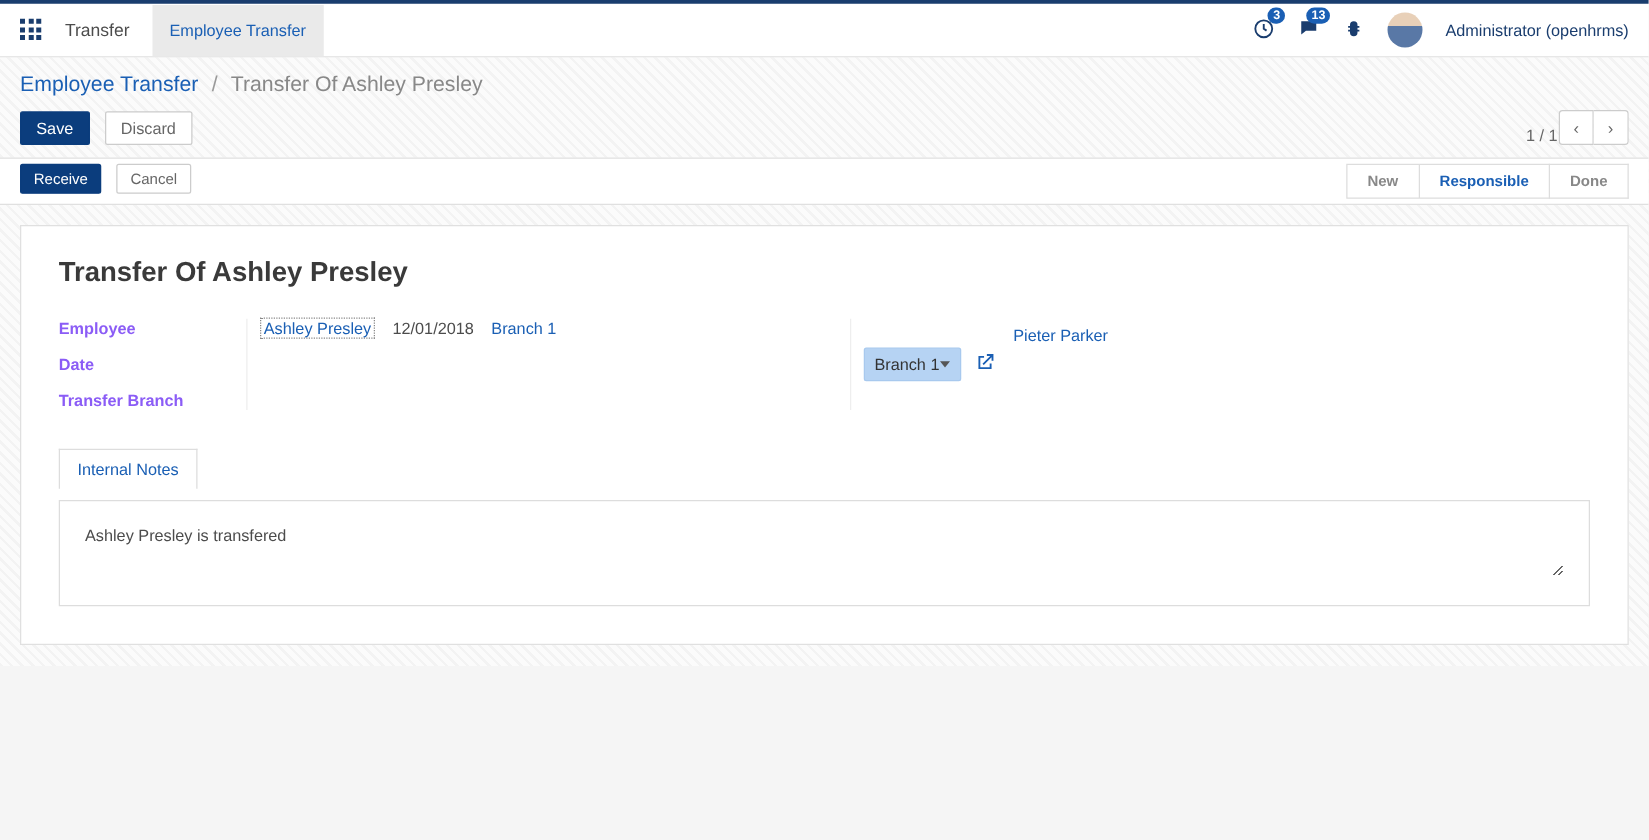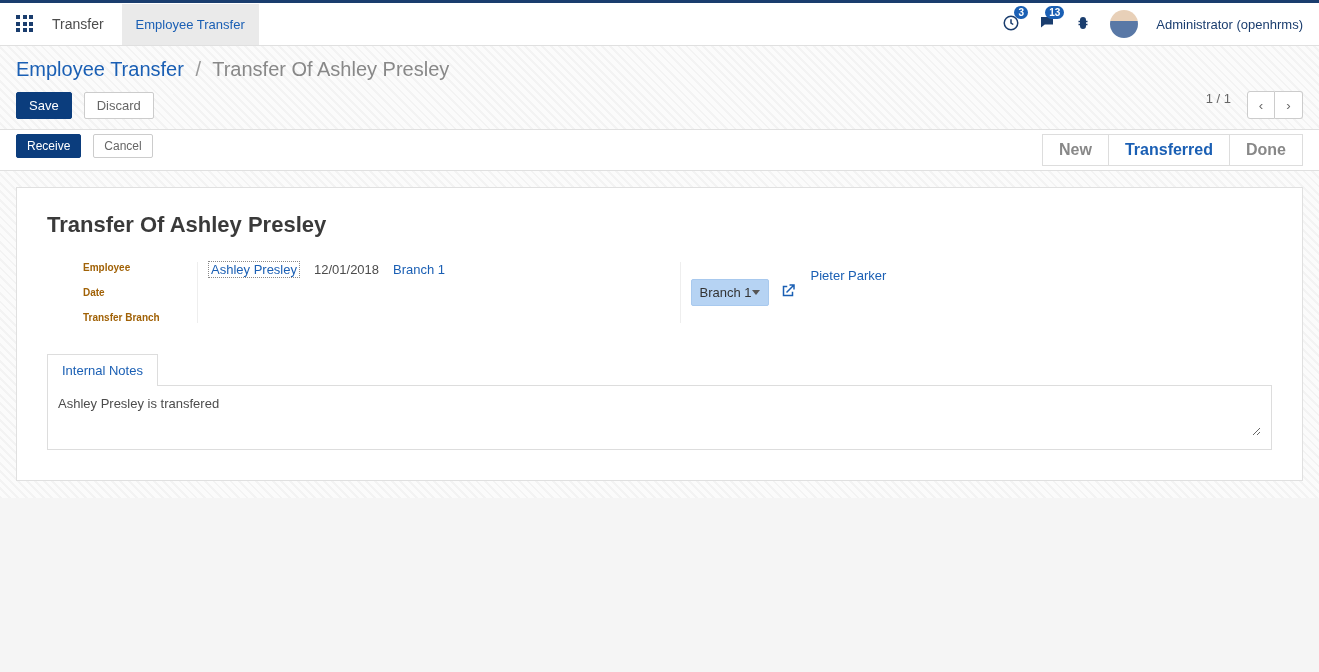--- a/index.html
+++ b/index.html
@@ -28,77 +28,77 @@
 .icon-badge { position:relative; }
 .badge { position:absolute; top:-8px; right:-8px; background:#1a5fb4; color:#fff; border-radius:8px; font-size:10px; font-weight:bold; padding:1px 4px; min-width:14px; text-align:center; }
 .svgicon { width:18px; height:18px; fill:#1a3d6e; }
 .avatar { width:28px; height:28px; border-radius:50%; background:linear-gradient(#e8d0b8 40%, #5978a6 40%); }
 .user-label { color:#1a3d6e; }
 
 .breadcrumb-row {
   padding: 12px 16px 6px;
   display:flex; align-items:center; justify-content:space-between;
 }
-.breadcrumb { font-size:20px; color:#888; }
+.breadcrumb { font-size:17px; color:#888; }
 .breadcrumb a { color:#1a5fb4; text-decoration:none; }
 .breadcrumb .sep { margin:0 6px; color:#999; }
 .breadcrumb .current { color:#888; }
 
 .action-row { padding: 4px 16px 10px; display:flex; align-items:center; justify-content:space-between; }
 .btn { padding:5px 12px; font-size:13px; border:1px solid #ccc; background:#fff; color:#666; cursor:pointer; border-radius:2px; }
 .btn-primary { background:#0b3d7d; color:#fff; border-color:#0b3d7d; }
 .btn-group { display:flex; gap:12px; }
 
-.pager { display:flex; align-items:flex-start; gap:16px; color:#666; font-size:13px; }
+.pager { display:flex; align-items:flex-end; gap:1px; color:#666; font-size:13px; }
 .pager-btns { display:flex; }
 .pager-btns button { width:28px; height:28px; border:1px solid #ccc; background:#fff; cursor:pointer; color:#666; border-radius:3px; }
 .pager-btns button + button { border-left:none; border-top-left-radius:0; border-bottom-left-radius:0; }
 .pager-btns button:first-child { border-top-right-radius:0; border-bottom-right-radius:0; }
 
 .statusbar-row {
   background:#fff;
   border-top:1px solid #e0e0e0;
   border-bottom:1px solid #e0e0e0;
   padding: 4px 16px;
   display:flex; align-items:flex-start; justify-content:space-between;
 }
 .status-arrows { display:flex; align-items:center; }
-.status-step { padding:6px 16px; font-size:16px; font-weight:bold; color:#888; border:1px solid #ddd; border-left:none; position:relative; background:#fff; }
+.status-step { padding:6px 16px; font-size:12px; font-weight:bold; color:#888; border:1px solid #ddd; border-left:none; position:relative; background:#fff; }
 .status-step:first-child { border-left:1px solid #ddd; }
 .status-step.active { color:#1a5fb4; }
 .btn-sm { padding:4px 10px; font-size:12px; }
 
 .form-container {
   margin:16px;
   background:#fff;
   border:1px solid #e0e0e0;
   padding:24px 30px 30px;
 }
 .form-title { font-size:22px; font-weight:bold; color:#3a3a3a; margin-bottom:24px; }
 .form-columns { display:flex; gap:40px; }
 .form-col { flex:1; display:flex; }
 .form-col-labels { width:150px; display:flex; flex-direction:column; gap:14px; }
 .form-col-values { flex:1; display:flex; flex-direction:row; gap:14px; border-left:1px solid #eee; padding-left:10px; }
-.form-col-labels .lbl { font-weight:bold; color:#a16207; font-size:10px;margin-left:36px; }
+.form-col-labels .lbl { font-weight:bold; color:#8b5cf6; font-size:13px; }
 .form-col-values .val { color:#4c4c4c; font-size:13px; }
 .link { color:#1a5fb4; }
 .link.boxed { border:1px dotted #888; padding:0 2px; }
 .company-select { display:flex; align-items:center; gap:10px; }
 .company-input {
   flex:1; background:#b6d3f3; border:1px solid #a8c9ee; padding:5px 8px;
   font-size:13px; color:#333; display:flex; justify-content:space-between; align-items:center;
   border-radius:2px;
 }
 .caret { border-top:5px solid #555; border-left:4px solid transparent; border-right:4px solid transparent; width:0; height:0; }
 .extlink { color:#1a5fb4; cursor:pointer; }
 .extlink svg { width:18px; height:18px; fill:#1a5fb4; }
 
 .tabs { margin-top:30px; }
 .tab-head { display:inline-block; border:1px solid #ddd; border-bottom:none; padding:8px 14px; color:#1a5fb4; font-size:13px; background:#fff; position:relative; top:1px; }
-.tab-body { border:1px solid #ddd; padding:10px; }
+.tab-body { border:1px solid #ddd; padding:20px;margin-top:10px; }
 .tab-body textarea { width:100%; border:none; resize:vertical; font-family:inherit; font-size:13px; color:#4c4c4c; min-height:40px; outline:none; }
 
 .diag-bg {
   background:
     repeating-linear-gradient(45deg, #f3f3f3 0 2px, #fbfbfb 2px 6px);
   padding-bottom:1px;
 }
 </style>
 </head>
 <body>
@@ -167,21 +167,21 @@
   </div>
 </div>
 
 <div class="statusbar-row">
   <div class="btn-group">
     <button class="btn btn-primary btn-sm">Receive</button>
     <button class="btn btn-sm">Cancel</button>
   </div>
   <div class="status-arrows">
     <div class="status-step">New</div>
-    <div class="status-step active">Transferred</div>
+    <div class="status-step active">Responsible</div>
     <div class="status-step">Done</div>
   </div>
 </div>
 
 <div class="form-container">
   <div class="form-title">Transfer Of Ashley Presley</div>
 
   <div class="form-columns">
     <div class="form-col">
       <div class="form-col-labels">

